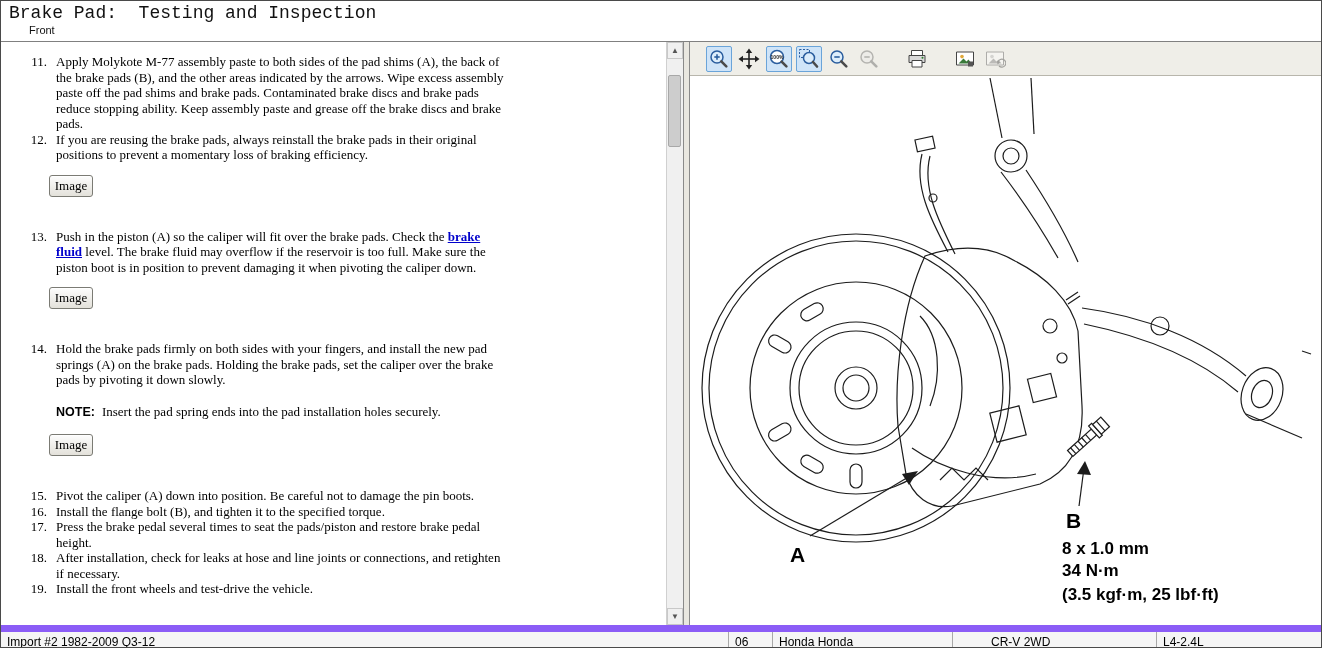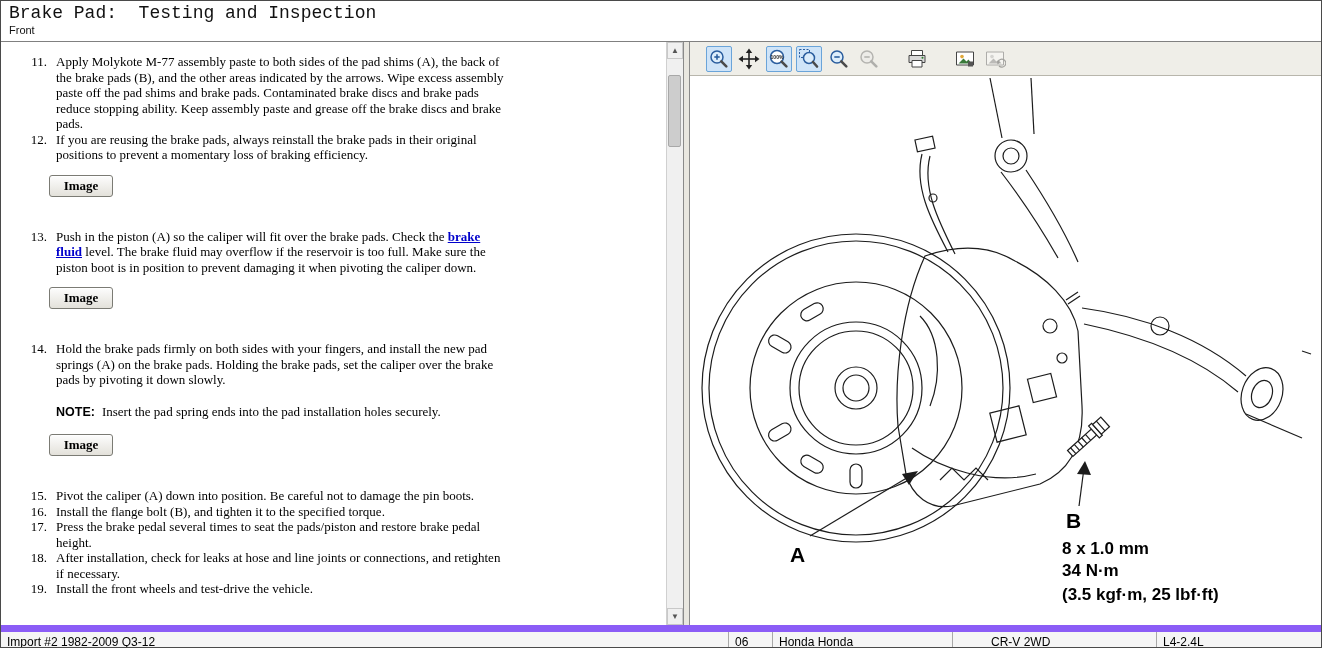--- a/index.html
+++ b/index.html
@@ -2,37 +2,37 @@
 <html><head>
 <meta charset="utf-8">
 <style>
   * { margin:0; padding:0; box-sizing:border-box; }
   body { background:#9a9a9a; font-family:"Liberation Sans", sans-serif; }
   .window { width:1322px; height:648px; background:#fff; border:1px solid #4a4a4a; position:relative; overflow:hidden; }
 
   
   .header { height:41px; padding:2px 0 0 8px; background:#fff; border-bottom:1px solid #808080; }
   .title { font-family:Liberation Mono, monospace; font-size:18px; color:#111; white-space:pre; }
-  .subtitle { font-size:11px; color:#111; margin-top:1px; }
+  .subtitle { font-size:11px; color:#111; margin-top:1px;margin-left:20px; }
 
   
   .content { display:flex; height:583px; }
 
   
   .left-panel { width:683px; height:100%; background:#fff; display:flex; }
   .panel-inner { flex:1; padding:12px 4px 0 20px; overflow:hidden; font-family:"Liberation Serif", serif; font-size:13px; line-height:15.5px; color:#000; }
   .step { display:flex; }
   .step .num { width:26px; text-align:right; flex:none; margin-right:9px; }
   .step .txt { width:452px; }
   .step .txt p + p { margin-top:13px; }
   .link { color:#0000cc; font-weight:bold; text-decoration:underline; cursor:pointer; }
   .note { margin-top:16px; }
   .note .bold { font-weight:bold; margin-right:7px; font-family:"Liberation Sans", sans-serif; font-size:12.5px; }
   .btn-row { margin:12px 0 16px 28px; }
-  .img-btn { width:64px; height:22px; font-family:"Liberation Serif", serif; font-weight:bold; font-size:13px; color:#000;
+  .img-btn { width:44px; height:22px; font-family:"Liberation Serif", serif; font-weight:normal; font-size:13px; color:#000;
     background:linear-gradient(#fdfdfd,#e3e1da); border:1px solid #7b7b74; border-radius:3px;
     box-shadow:inset 0 1px 0 #fff; cursor:pointer; } .gap-md { height:16px; }
 
   
   .scrollbar { width:17px; height:100%; background:#f0f0f0; border-left:1px solid #d0d0d0; display:flex; flex-direction:column; flex:none; }
   .sb-btn { height:17px; background:#f0f0f0; border:1px solid #c8c8c8; color:#555; font-size:8px; text-align:center; line-height:15px; cursor:pointer; }
   .sb-track { flex:1; position:relative; }
   .sb-thumb { position:absolute; top:16px; left:1px; width:13px; height:72px; background:#cdcdcd; border:1px solid #a8a8a8; border-radius:2px; cursor:grab; }
 
   

